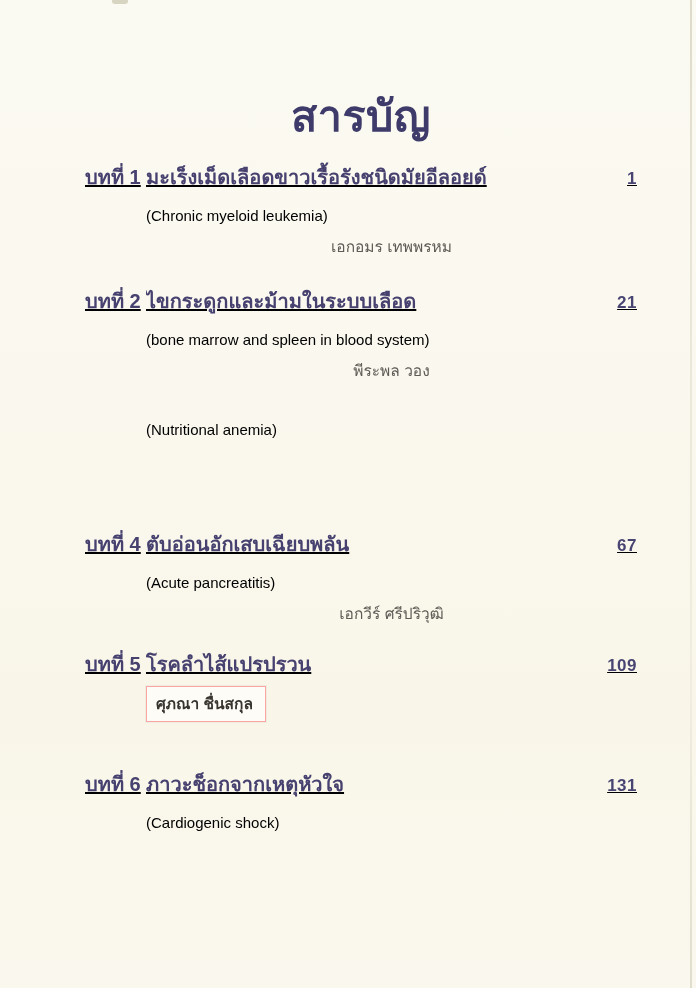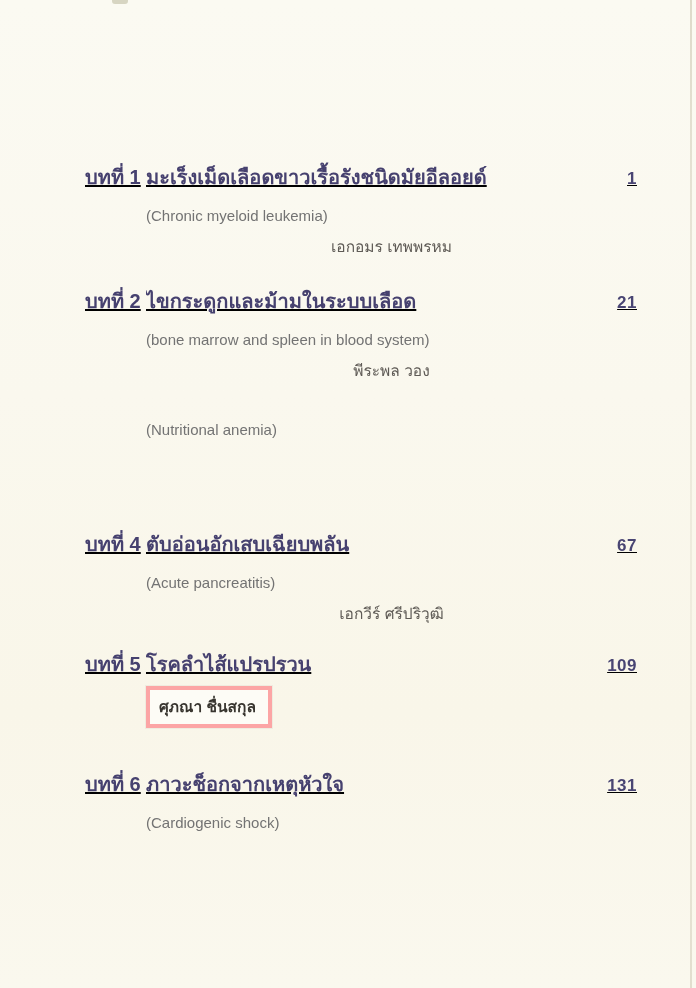--- a/index.html
+++ b/index.html
@@ -89,50 +89,51 @@
     font-size: 17px;
     font-weight: bold;
     color: #494573;
     text-align: right;
     letter-spacing: 0.5px;
   }
   .ch-sub {
     margin-left: 61px;
     margin-top: 14px;
     font-size: 15px;
-    color: #737373;
+    color: #000000;
   }
   .ch-author {
     margin-left: 61px;
     margin-top: 10px;
     font-size: 15.5px;
     color: #5f5b56;
     text-align: center;
   }
   
   .ch-author.boxed {
     display: inline-block;
     margin-top: 6px;
     padding: 4px 12px 5px 9px;
     background: #fdfcf6;
-    border: 4px solid #fca5a5;
+    border: 1px solid #fca5a5;
     box-shadow: 0 0 0 1px rgba(181,178,168,0.15);
     color: #38352f;
     font-weight: bold;
   }
 </style>
 </head>
 <body>
 
 <div class="paper">
   <div class="top-smudge"></div>
   <div class="page-edge"></div>
 
   <div class="content">
 
+    <div class="book-title">สารบัญ</div>
 
     <div class="chapter" style="top:161px">
       <div class="ch-head">
         <span class="ch-label">บทที่ 1</span>
         <span class="ch-title">มะเร็งเม็ดเลือดขาวเรื้อรังชนิดมัยอีลอยด์</span>
         <span class="ch-page">1</span>
       </div>
       <div class="ch-sub">(Chronic myeloid leukemia)</div>
       <div class="ch-author">เอกอมร เทพพรหม</div>
     </div>

